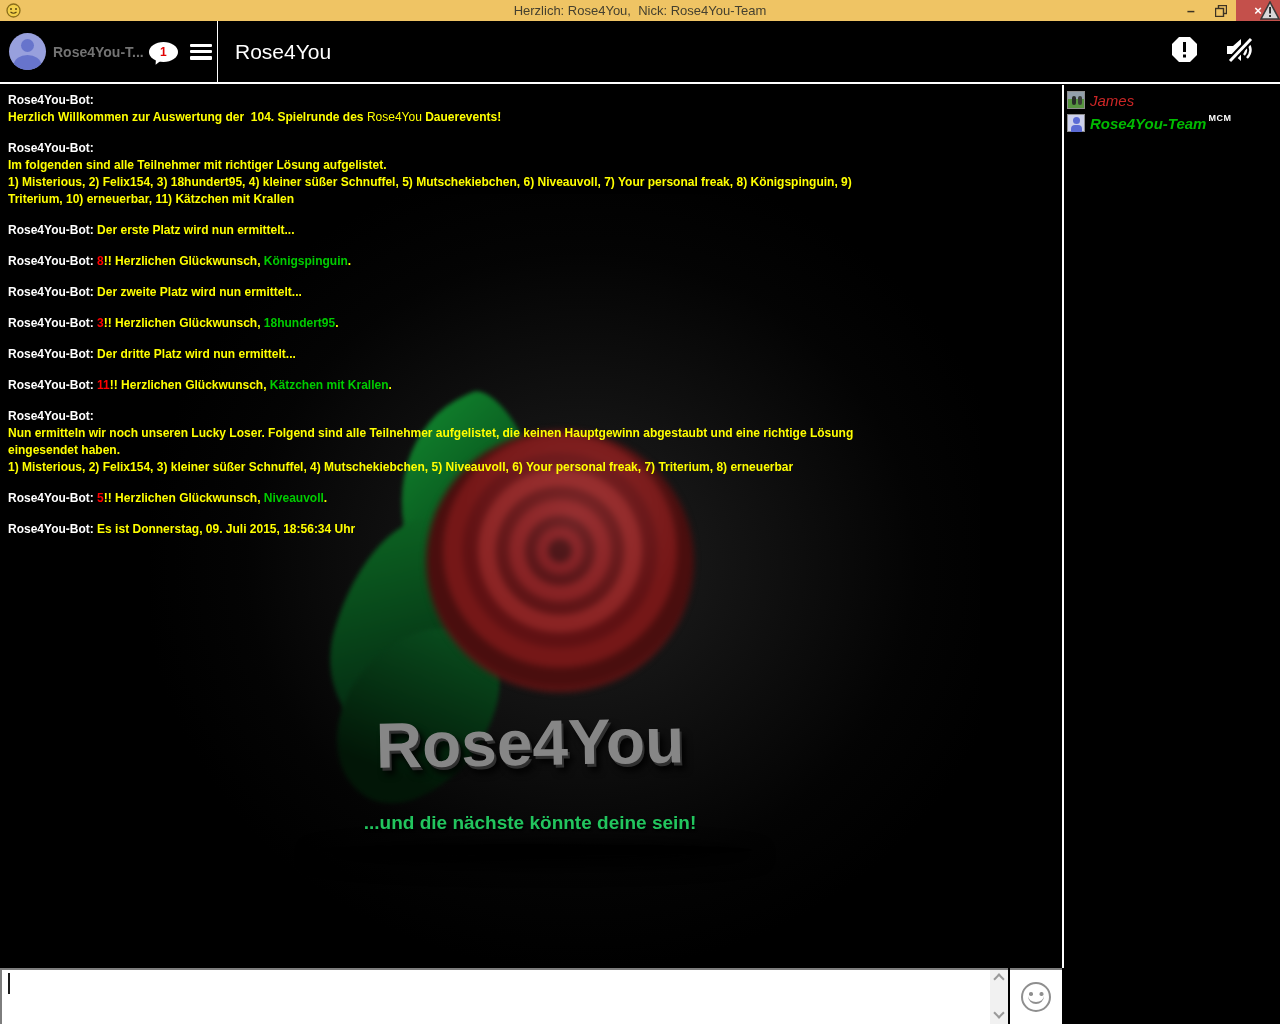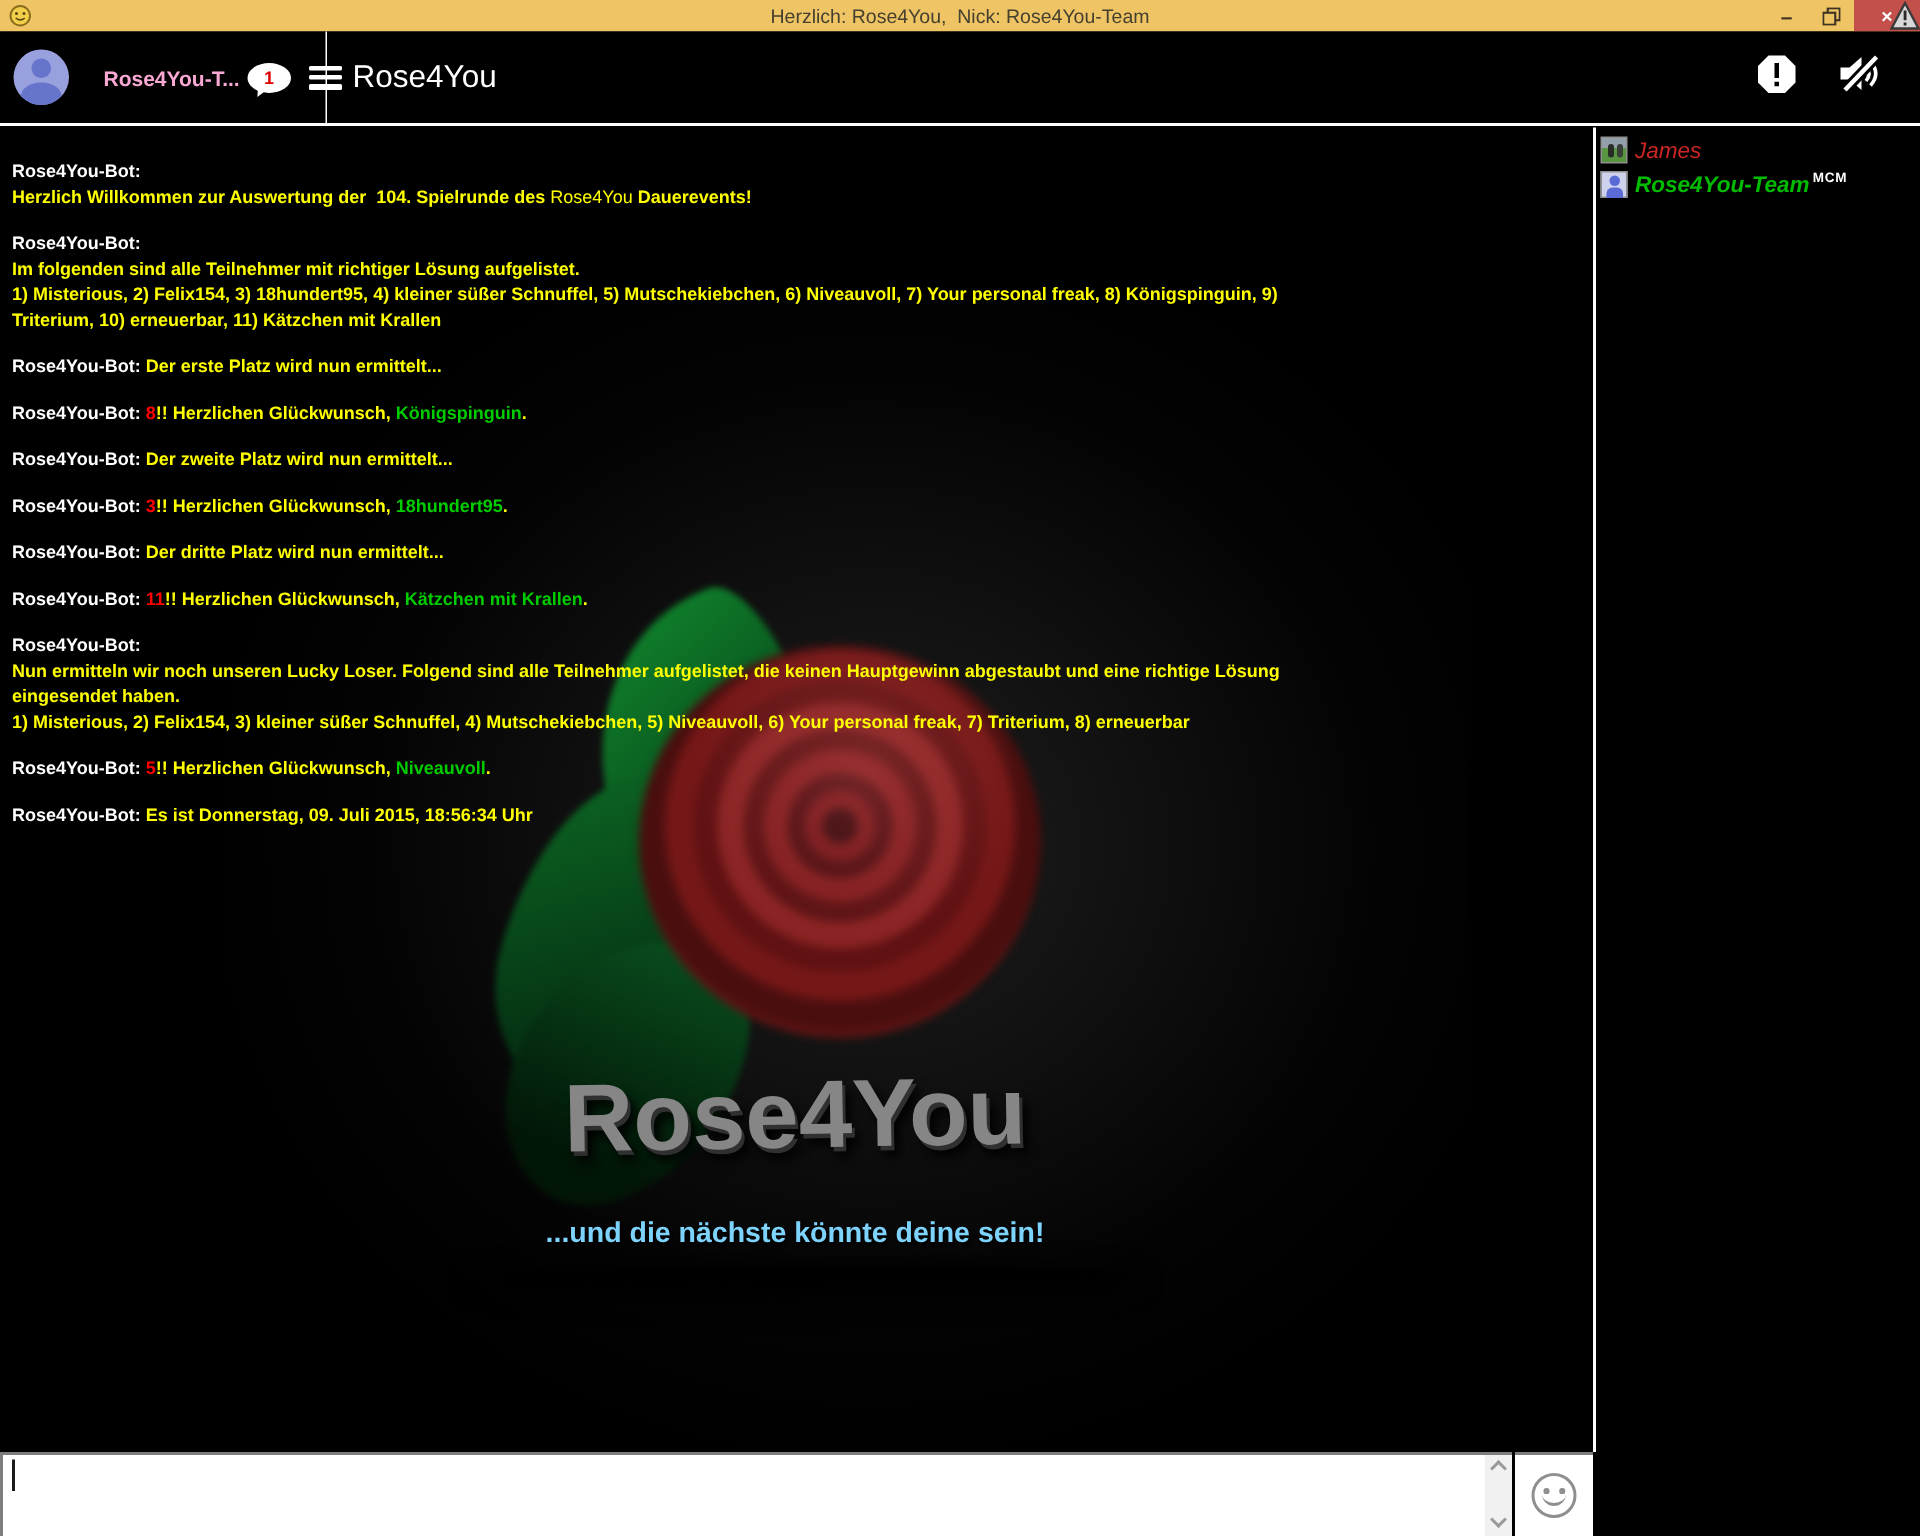--- a/index.html
+++ b/index.html
@@ -22,21 +22,21 @@
   .header{position:absolute;left:0;top:21px;width:1280px;height:63px;background:#000;
           border-bottom:2px solid #fff;}
   .self-panel{position:absolute;left:0;top:0;width:218px;height:61px;border-right:1px solid #fff;
               display:flex;align-items:center;}
   .hdr-avatar{width:37px;height:37px;border-radius:50%;background:#98a0dd;overflow:hidden;
               position:relative;margin-left:9px;flex:none;}
   .hdr-avatar::before{content:"";position:absolute;left:12px;top:6px;width:13px;height:13px;
               border-radius:50%;background:#6774cc;}
   .hdr-avatar::after{content:"";position:absolute;left:5px;top:22px;width:27px;height:18px;
               border-radius:50% 50% 0 0;background:#6774cc;}
-  .self-name{color:#f9a8d4;font-weight:bold;font-size:14px;margin-left:23px;white-space:nowrap;}
+  .self-name{color:#737373;font-weight:bold;font-size:14px;margin-left:7px;white-space:nowrap;}
   .bubble{margin-left:5px;min-width:29px;height:20px;background:#fff;border-radius:50%;
           position:relative;display:flex;align-items:center;justify-content:center;flex:none;}
   .bubble::after{content:"";position:absolute;left:3px;bottom:-8px;width:0;height:0;
           border:5px solid transparent;border-top:11px solid #fff;transform:rotate(28deg);}
   .bubble span{color:#e00000;font-size:12px;font-weight:bold;position:relative;z-index:1;}
   .hamburger{margin-left:12px;width:22px;height:16px;display:flex;flex-direction:column;
              justify-content:space-between;flex:none;}
   .hamburger i{display:block;height:3.5px;background:#fff;border-radius:1px;}
   .channel-title{position:absolute;left:235px;top:0;height:61px;display:flex;align-items:center;
                  color:#fff;font-size:21px;}
@@ -61,25 +61,25 @@
          background:
           radial-gradient(circle at 55% 33%,rgba(200,90,90,.30),transparent 48%),
           radial-gradient(circle at 50% 46%,
             #30070a 0 5%, #75171b 7% 11%, #4c0d10 13% 17%, #811d1f 19% 25%,
             #5a1113 27% 32%, #8a2323 34% 41%, #601113 43% 49%, #751717 51% 59%,
             #4a0e0e 61% 69%, #611414 71% 79%, #3c0a0a 81% 89%, #2a0707 93% 100%);}
   .bg-logo{position:absolute;left:330px;top:622px;width:400px;text-align:center;
            font-weight:bold;font-size:64px;color:#868686;transform:rotate(-1deg);
            text-shadow:2px 3px 0 #303030,5px 7px 7px #000;white-space:nowrap;}
   .bg-tagline{position:absolute;left:330px;top:728px;width:400px;text-align:center;
-           font-weight:bold;font-size:19px;color:#7dd3fc;text-shadow:1px 2px 2px #000;white-space:nowrap;}
+           font-weight:bold;font-size:19px;color:#22c55e;text-shadow:1px 2px 2px #000;white-space:nowrap;}
   .bg-shelf{position:absolute;left:318px;top:760px;width:434px;height:12px;border-radius:50%;
            background:rgba(0,0,0,.85);box-shadow:0 5px 16px 8px rgba(0,0,0,.9);}
 
-  .messages{position:absolute;left:0;top:84px;width:1062px;height:884px;padding:22px 8px;
+  .messages{position:absolute;left:0;top:84px;width:1062px;height:884px;padding:8px 8px;
             font-size:12px;line-height:17px;font-weight:bold;white-space:pre-wrap;}
   .msg{margin-bottom:14px;}
   .msg .thin{font-weight:400;}
 
   
   .sidebar{position:absolute;left:1062px;top:85px;width:218px;height:883px;background:#000;
            border-left:2px solid #fff;padding:4px 0 0 3px;}
   .user-row{display:flex;align-items:center;height:22px;margin-bottom:1px;}
   .av{width:18px;height:18px;border:1px solid #8f8f8f;flex:none;position:relative;margin-right:5px;}
   .av.photo{background:linear-gradient(180deg,#93a0ab 0 42%,#579540 42% 100%);}

